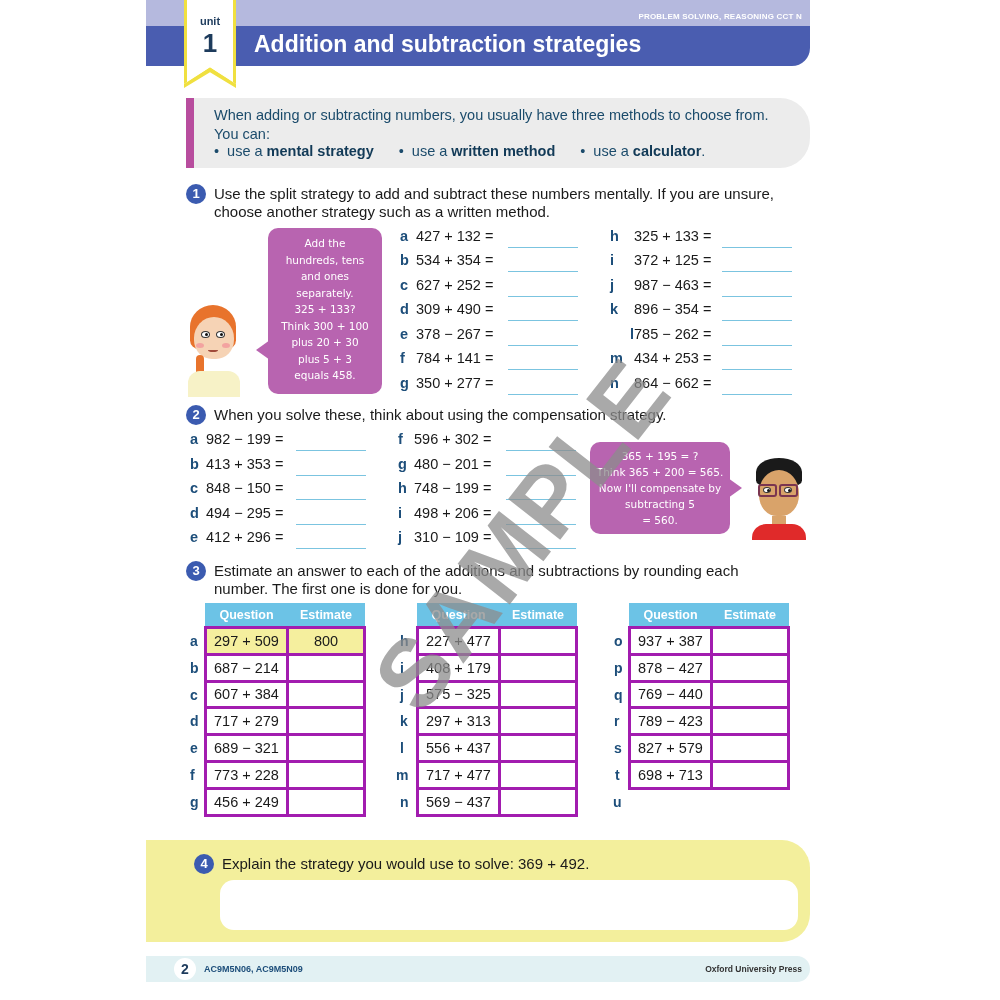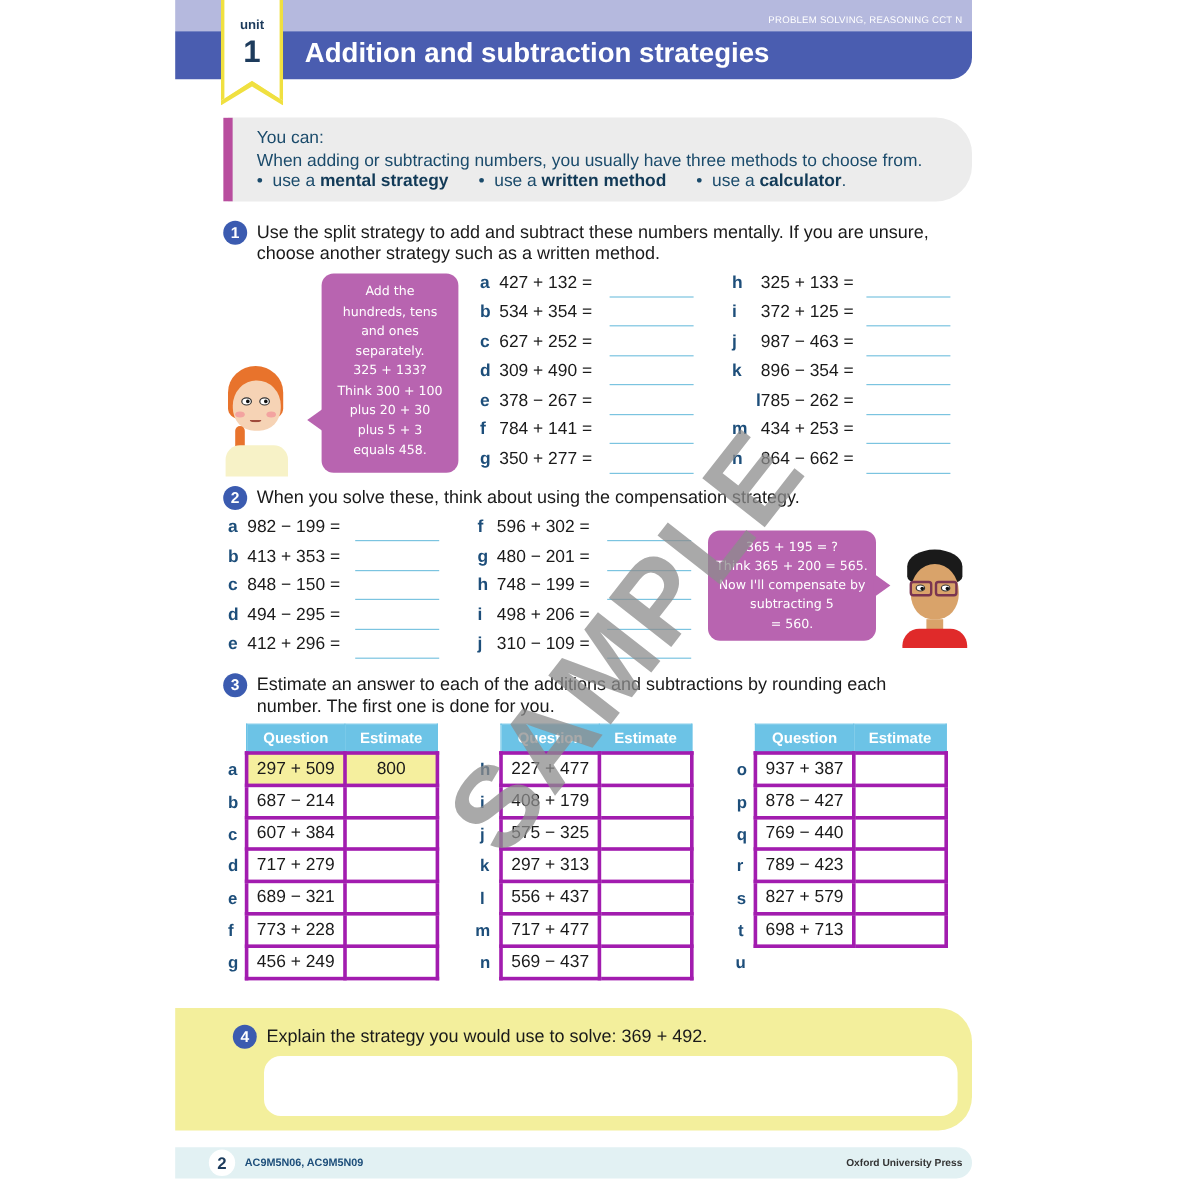--- a/index.html
+++ b/index.html
@@ -3,21 +3,21 @@
 <meta charset="utf-8">
 <style>
   * { box-sizing: border-box; margin: 0; padding: 0; }
   html, body { width: 1000px; height: 1000px; background: #ffffff; overflow: hidden; }
   body { font-family: "Liberation Sans", sans-serif; color: #1a1a1a; position: relative; }
 
   .page { position: absolute; left: 146px; top: 0; width: 664px; height: 1000px; background: #fff; }
 
   
   .hdr-top { position: absolute; left: 0; top: 0; width: 664px; height: 26px; background: #b5b9de; }
-  .hdr-tag { position: absolute; right: 8px; top: 12px; font-size: 8px; color: #fff; font-weight: normal; letter-spacing: 0.2px; }
+  .hdr-tag { position: absolute; right: 8px; top: 12px; font-size: 8px; color: #fff; font-weight: bold; letter-spacing: 0.2px; }
   .hdr-band { position: absolute; left: 0; top: 26px; width: 664px; height: 40px; background: #4a5db0; border-bottom-right-radius: 18px; }
   .hdr-title { position: absolute; left: 108px; top: 31px; font-size: 23px; font-weight: bold; color: #fff; }
   .ribbon { position: absolute; left: 38px; top: 0; width: 52px; height: 84px; background: #fff; border-left: 3px solid #f0e040; border-right: 3px solid #f0e040;
             clip-path: polygon(0 0, 100% 0, 100% 100%, 50% 80%, 0 100%); }
   .ribbon-edge { position: absolute; left: 38px; top: 0; width: 52px; height: 88px;
                  background: #f0e040; clip-path: polygon(0 0, 100% 0, 100% 100%, 50% 82%, 0 100%, 0 0, 4px 0, 4px 92%, 50% 76%, calc(100% - 4px) 92%, calc(100% - 4px) 0); }
   .ribbon-unit { position: absolute; left: 38px; width: 52px; top: 15px; text-align: center; font-size: 11px; font-weight: bold; color: #1d3b5c; }
   .ribbon-num { position: absolute; left: 38px; width: 52px; top: 28px; text-align: center; font-size: 26px; font-weight: bold; color: #1d3b5c; }
 
   
@@ -77,22 +77,22 @@
   <div class="hdr-tag">PROBLEM SOLVING, REASONING  CCT  N</div>
   <div class="hdr-band"></div>
   <div class="hdr-title">Addition and subtraction strategies</div>
   <div class="ribbon-edge"></div>
   <div class="ribbon"></div>
   <div class="ribbon-unit">unit</div>
   <div class="ribbon-num">1</div>
 
   <div class="intro">
     <div class="intro-text">
+      <div>When adding or subtracting numbers, you usually have three methods to choose from.</div>
       <div>You can:</div>
-      <div>When adding or subtracting numbers, you usually have three methods to choose from.</div>
     </div>
     <div class="intro-bullets">
       <span class="bul"><span>use a </span><b>mental strategy</b></span>
       <span class="bul"><span>use a </span><b>written method</b></span>
       <span class="bul"><span>use a </span><b>calculator</b><span>.</span></span>
     </div>
   </div>
 
   <div class="qnum" style="left:40px; top:184px;">1</div>
   <div class="qtext" style="left:68px; top:185px;">

